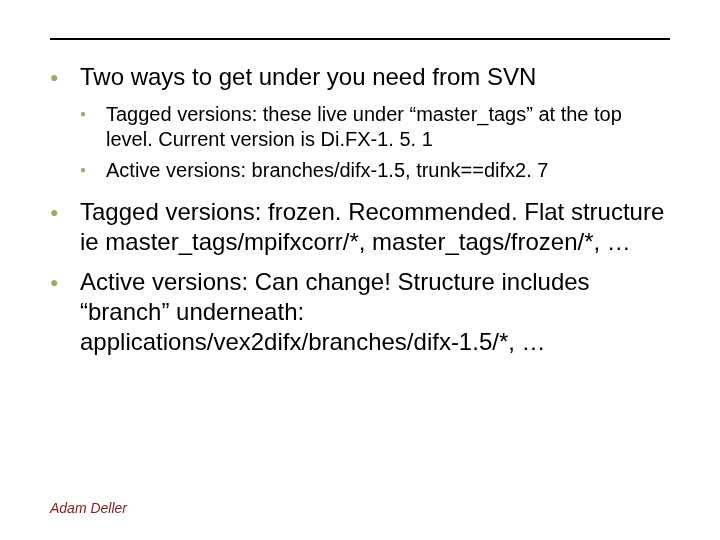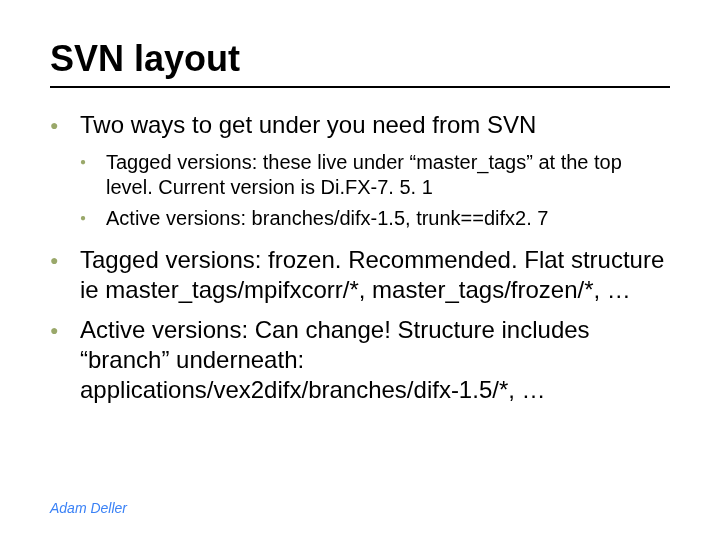--- a/index.html
+++ b/index.html
@@ -66,42 +66,41 @@
   }
   .footer {
     position: absolute;
     left: 50px;
     right: 50px;
     bottom: 24px;
     display: flex;
     justify-content: space-between;
     font-size: 14px;
     font-style: italic;
-    color: #3b82f6;
+    color: #7f1d1d;
   }
 </style>
 </head>
 <body>
 
 <div class="slide">
 
-  <h1 class="title">SVN layout</h1>
   <div class="underline"></div>
 
   <div class="content">
 
     <div class="lvl1">
       <div class="bullet">●</div>
       <div class="text">Two ways to get under you need from SVN</div>
     </div>
 
     <div class="lvl2-group">
       <div class="lvl2">
         <div class="bullet">●</div>
-        <div class="text">Tagged versions: these live under “master_tags” at the top level. Current version is Di.FX-7. 5. 1</div>
+        <div class="text">Tagged versions: these live under “master_tags” at the top level. Current version is Di.FX-1. 5. 1</div>
       </div>
       <div class="lvl2">
         <div class="bullet">●</div>
         <div class="text">Active versions: branches/difx-1.5, trunk==difx2. 7</div>
       </div>
     </div>
 
     <div class="lvl1">
       <div class="bullet">●</div>
       <div class="text">Tagged versions: frozen. Recommended. Flat structure ie master_tags/mpifxcorr/*, master_tags/frozen/*, …</div>

